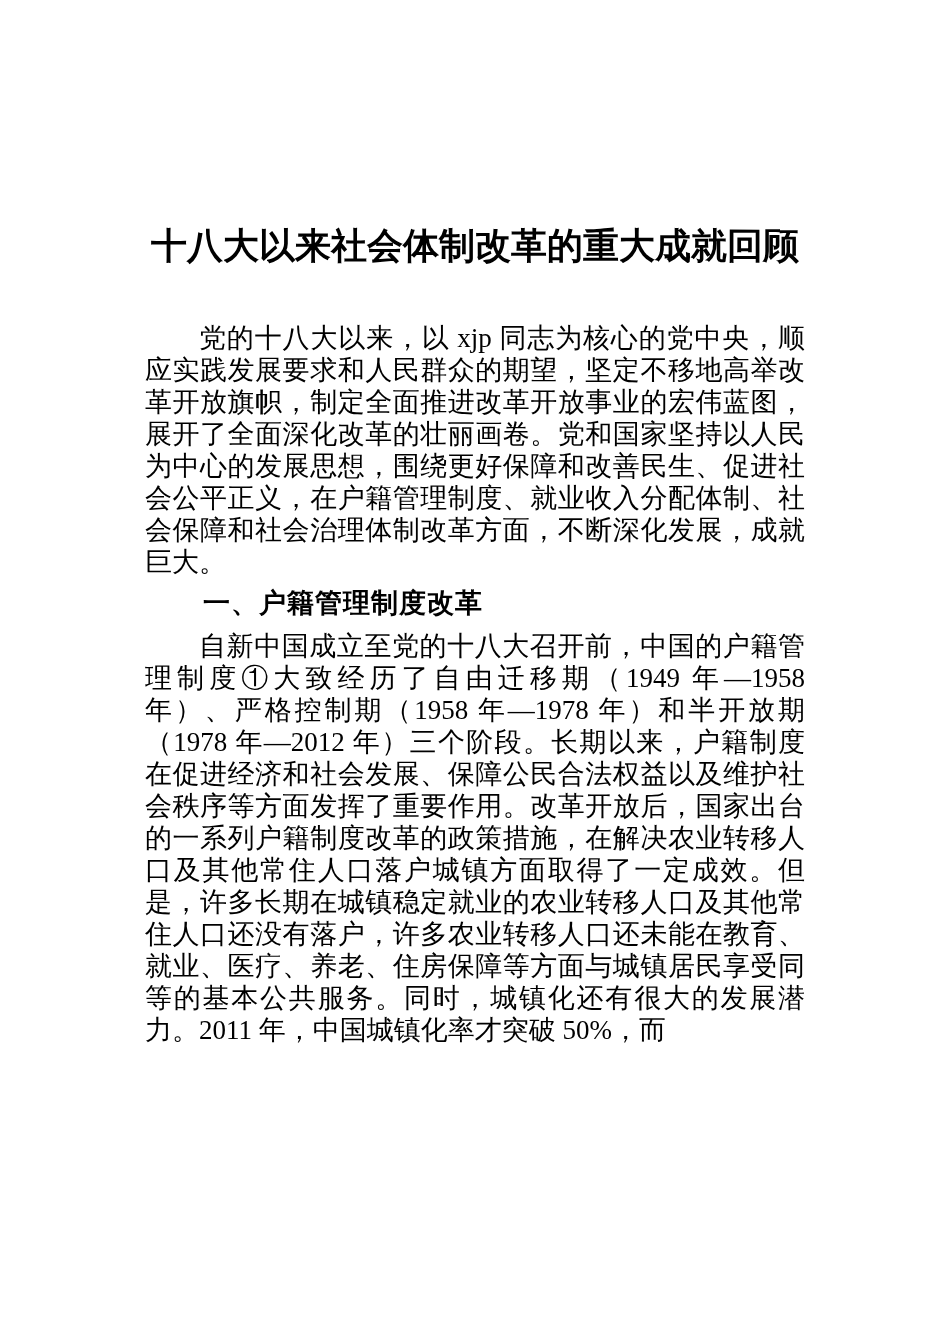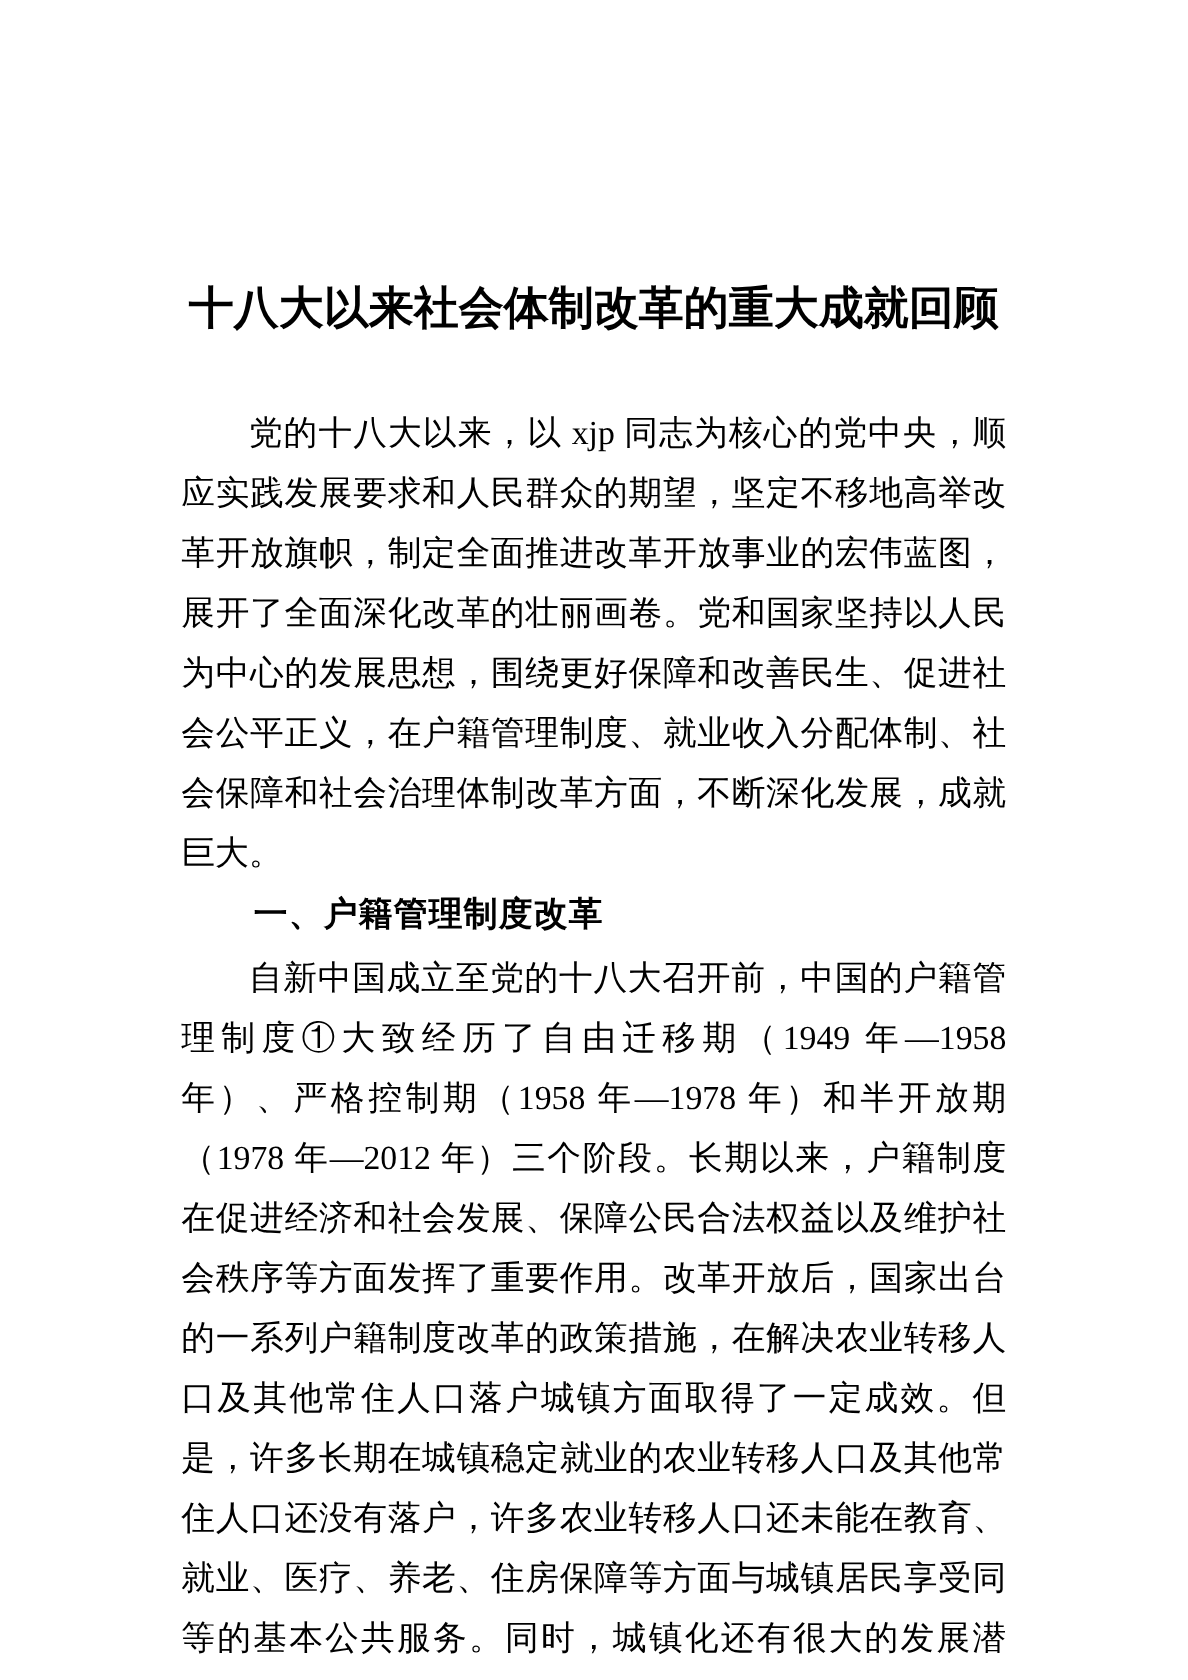--- a/index.html
+++ b/index.html
@@ -24,21 +24,21 @@
       font-weight: bold;
       text-align: center;
       line-height: 48px;
       margin: 0 0 52px 0;
       letter-spacing: 0px;
       color: #000000;
       font-family: "Liberation Serif", "DejaVu Serif", serif;
     }
     .para {
       font-size: 27px;
-      line-height: 48px;
+      line-height: 32px;
       text-align: justify;
       text-justify: inter-character;
       text-indent: 2em;
       margin: 0;
       color: #000000;
       word-break: normal;
       overflow-wrap: break-word;
     }
     .section-heading {
       font-size: 27px;

